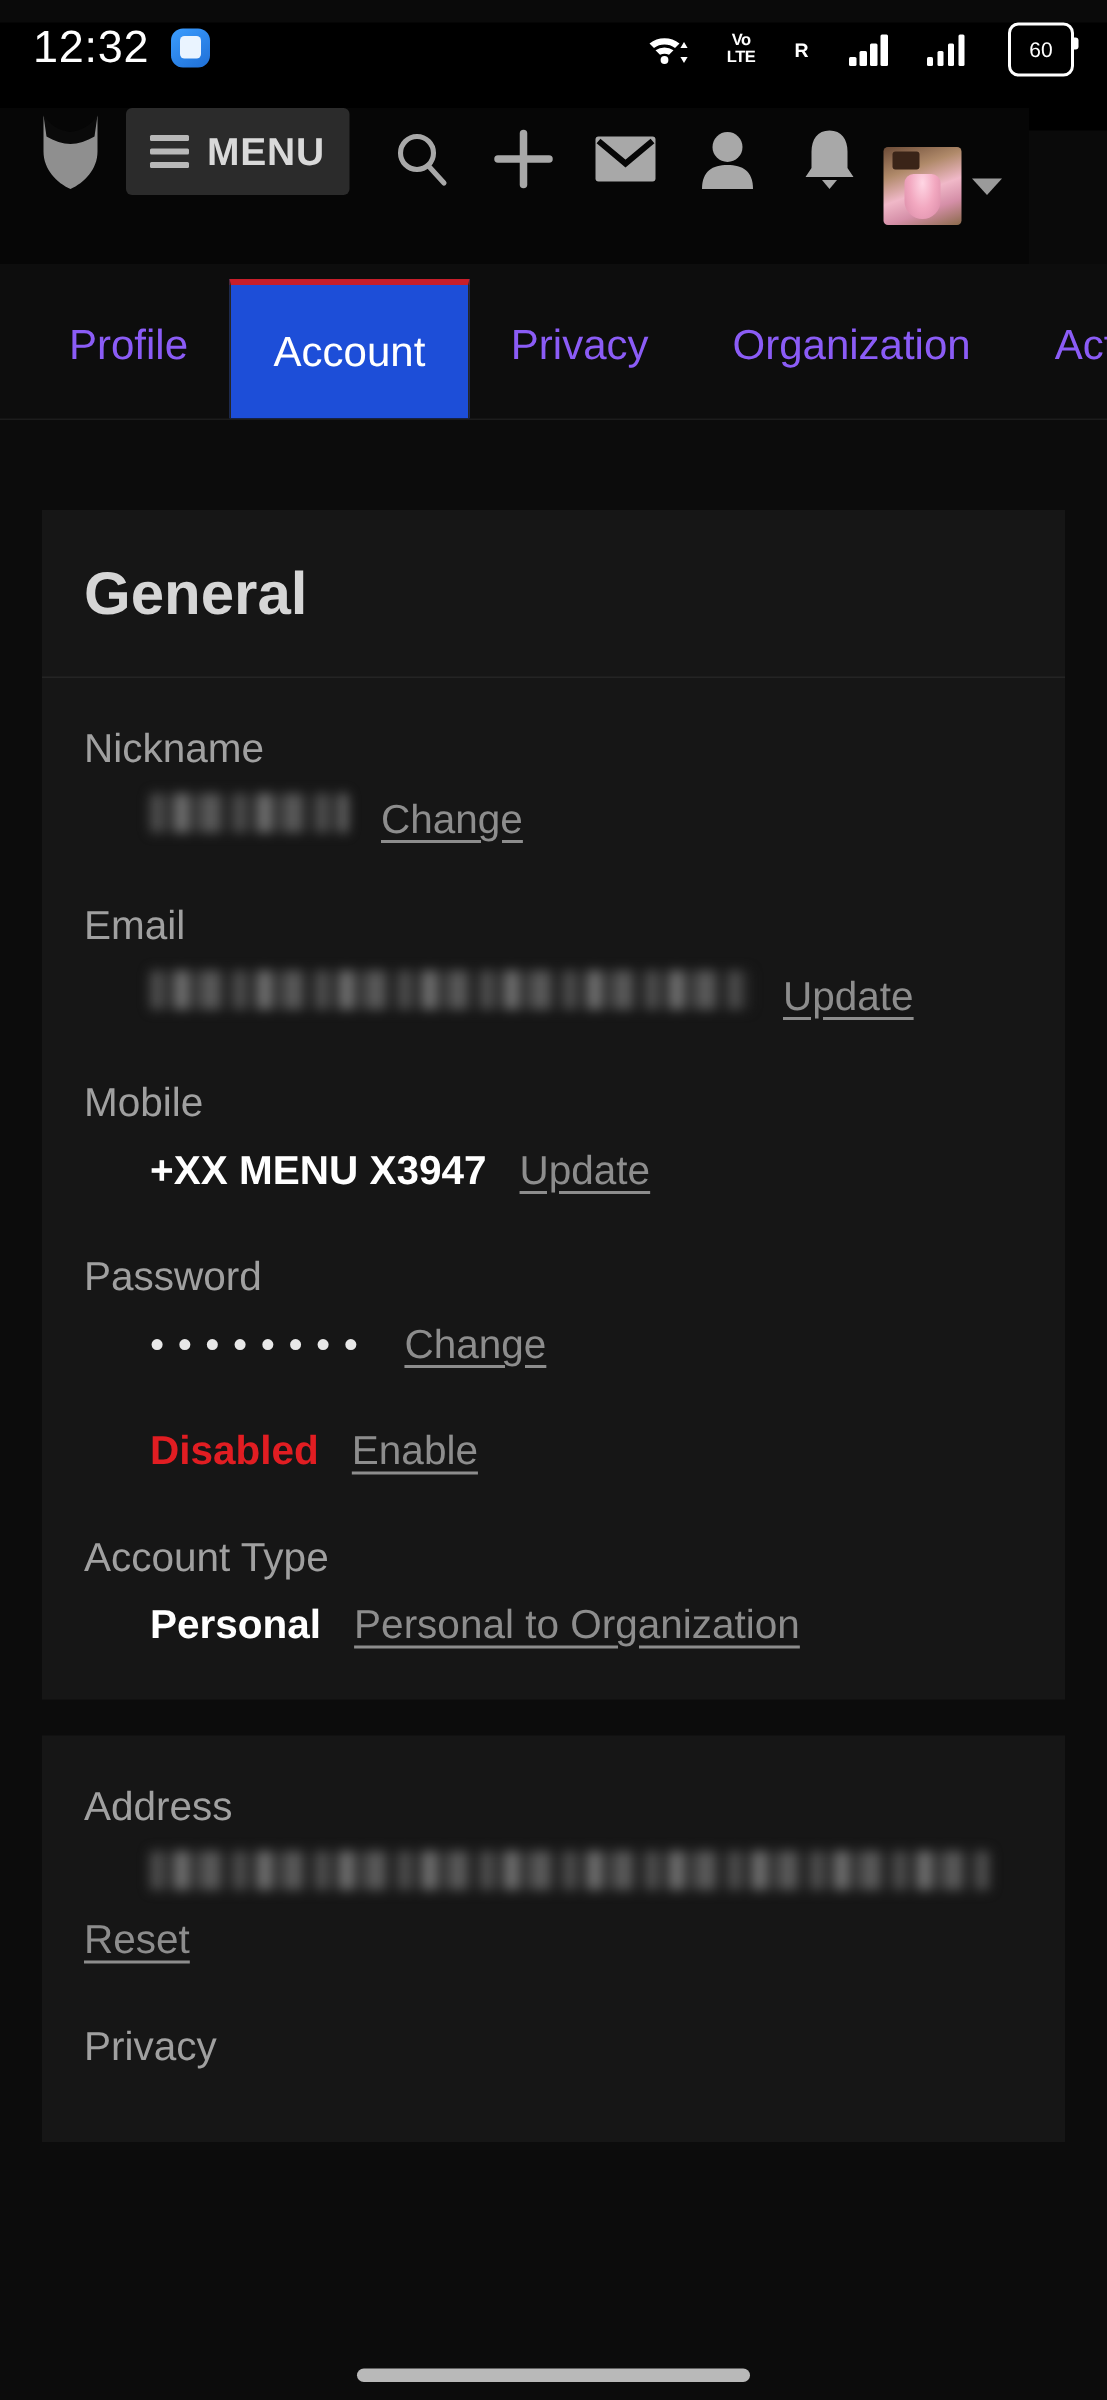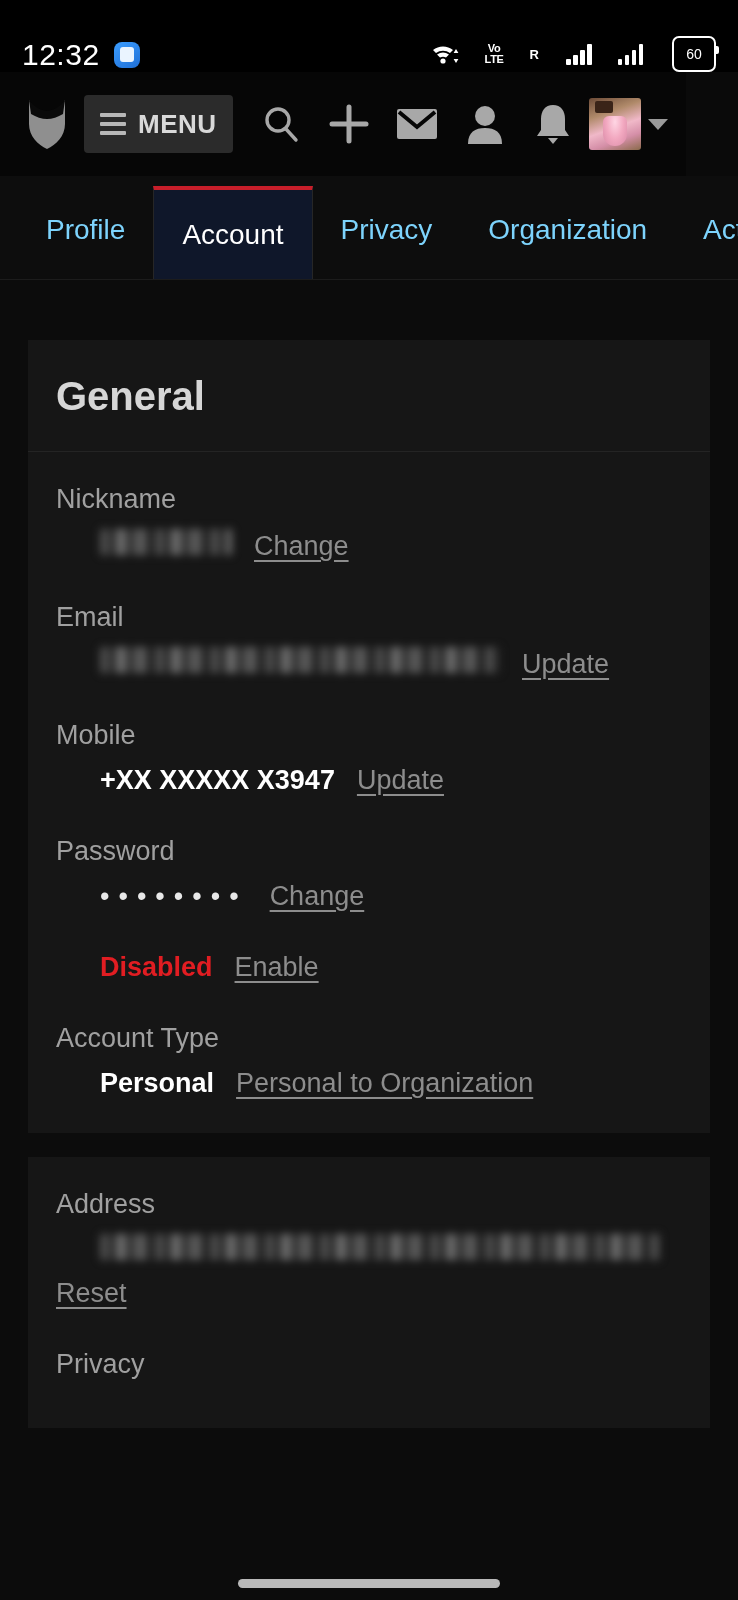--- a/index.html
+++ b/index.html
@@ -6,22 +6,22 @@
   html, body {
     width:738px; height:1600px;
     background:#0a0a0a;
     font-family:"Liberation Sans", sans-serif;
     overflow:hidden;
   }
   body { position:relative; }
 
   
   .statusbar{
-    position:absolute; top:0; left:0; width:738px; height:72px;
-    background:#000; display:flex; align-items:flex-end;
+    position:absolute; top:15px; left:0; width:738px; height:72px;
+    background:#000; display:flex; align-items:flex-start;
     padding:0 22px;
   }
   .sb-left{ display:flex; align-items:center; gap:14px; }
   .sb-time{ color:#fff; font-size:30px; letter-spacing:0.5px; }
   .sb-appicon{
     width:26px; height:26px; border-radius:8px;
     background:linear-gradient(145deg,#3b9dff,#1f6fd6);
     position:relative;
   }
   .sb-appicon::after{
@@ -50,21 +50,21 @@
   }
   .ic-batt::after{
     content:""; position:absolute; right:-5px; top:8px; width:3px; height:8px;
     background:#fff; border-radius:0 2px 2px 0;
   }
   .ic-batt span{ color:#fff; font-size:14px; line-height:14px; }
 
   
   .appbar{
     position:absolute; top:72px; left:0; width:686px; height:104px;
-    background:#060606; display:flex; align-items:center; padding:0 18px;
+    background:#060606; display:flex; padding:0 18px;
   }
   .logo{ width:58px; height:58px; display:flex; align-items:center; justify-content:center; }
   .menu-btn{
     height:58px; background:#2b2b2b; border-radius:4px;
     display:flex; align-items:center; gap:12px; padding:0 16px; margin-left:8px;
   }
   .hamburger{ display:flex; flex-direction:column; gap:5px; }
   .hamburger span{ display:block; width:26px; height:4px; background:#b8b8b8; border-radius:1px; }
   .menu-label{ color:#d9d9d9; font-size:26px; font-weight:bold; letter-spacing:0.5px; }
   .abicon{
@@ -93,26 +93,26 @@
   }
 
   
   .tabsbar{
     position:absolute; top:176px; left:0; width:738px; height:104px;
     background:#0d0d0d; display:flex; align-items:stretch; overflow:hidden;
     border-bottom:1px solid #1c1c1c;
   }
   .tab{
     display:flex; align-items:center; padding:0 28px;
-    color:#7dd3fc; font-size:28px; white-space:nowrap;
+    color:#8b5cf6; font-size:28px; white-space:nowrap;
     border-top:4px solid transparent; position:relative;
   }
   .tab:first-child{ padding-left:46px; }
   .tab.active{
-    color:#ffffff; background:#0f172a; border-top:4px solid #c81e2a;
+    color:#ffffff; background:#1d4ed8; border-top:4px solid #c81e2a;
     border-left:1px solid #262626; border-right:1px solid #262626;margin-top:10px;
   }
 
   
   .content{
     position:absolute; top:280px; left:0; width:738px; height:1320px;
     background:#0c0c0c; padding:60px 28px 0 28px;
   }
   .card{ background:#161616; margin-bottom:24px; }
   .card-head{
@@ -299,21 +299,21 @@
         <div class="field-label">Email</div>
         <div class="field-row">
           <span class="redact email"></span>
           <a class="link">Update</a>
         </div>
       </div>
 
       <div class="field">
         <div class="field-label">Mobile</div>
         <div class="field-row">
-          <span class="field-value bold">+XX XXXXX X3947</span>
+          <span class="field-value bold">+XX MENU X3947</span>
           <a class="link">Update</a>
         </div>
       </div>
 
       <div class="field">
         <div class="field-label">Password</div>
         <div class="field-row">
           <span class="dots">••••••••</span>
           <a class="link">Change</a>
         </div>

